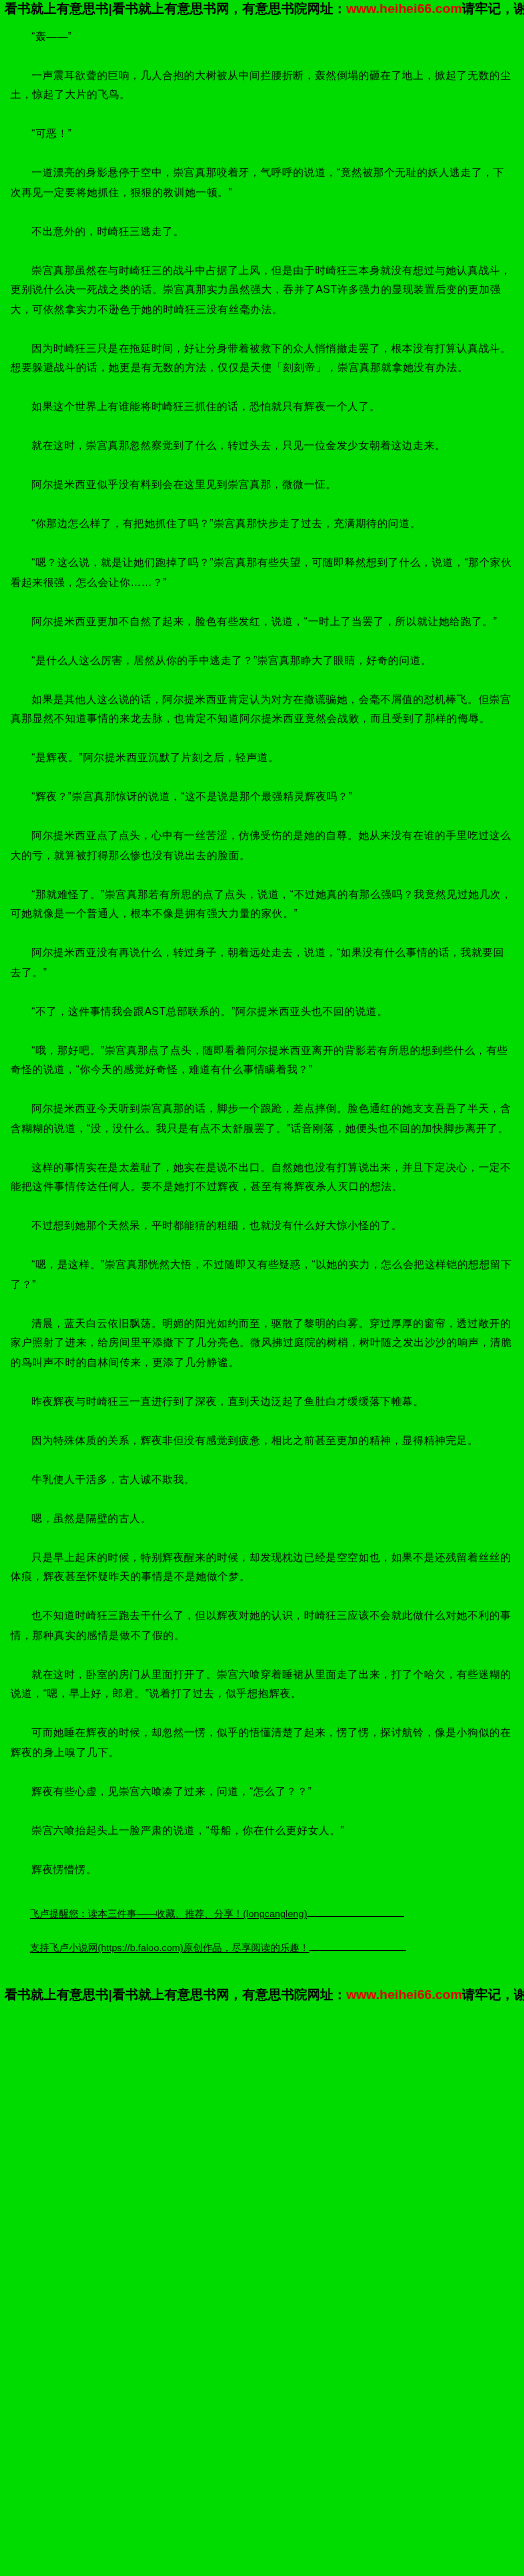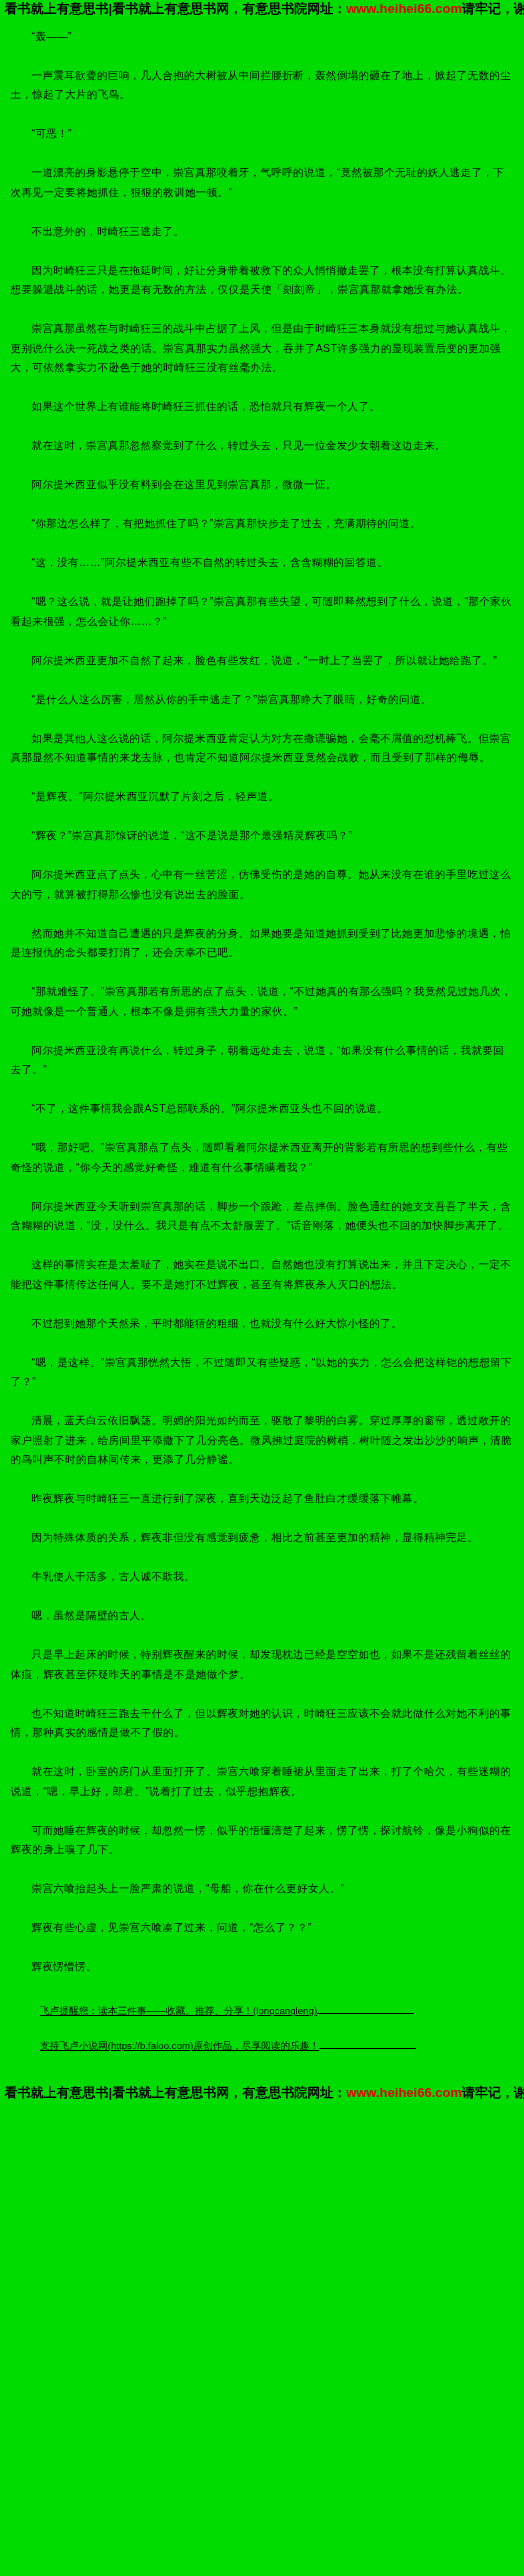--- a/index.html
+++ b/index.html
@@ -44,21 +44,20 @@
   }
   .promo p {
     font-size: 9.7px;
     line-height: 18px;
     margin: 0 0 16.5px 0;
     text-indent: 2em;
     word-break: break-all;
   }
   .promo .line-text {
     text-decoration: underline;
-    margin-left: 10px;
   }
   .promo .tail {
     display: inline-block;
     width: 97px;
     border-bottom: 0.7px solid #000;
     height: 1em;
     vertical-align: baseline;
   }
   .banner.bottom {
     margin-top: 4.5px;
@@ -72,54 +71,52 @@
   <div class="banner top">
     <span>看书就上有意思书|看书就上有意思书网，有意思书院网址：</span><a class="url" style="color: rgb(230, 0, 0);">www.heihei66.com</a><span>请牢记，谢谢</span>
   </div>
 
   <div class="content" id="content">
       <p class="para">“轰——”</p>
       <p class="para">一声震耳欲聋的巨响，几人合抱的大树被从中间拦腰折断，轰然倒塌的砸在了地上，掀起了无数的尘土，惊起了大片的飞鸟。</p>
       <p class="para">“可恶！”</p>
       <p class="para">一道漂亮的身影悬停于空中，崇宫真那咬着牙，气呼呼的说道，“竟然被那个无耻的妖人逃走了，下次再见一定要将她抓住，狠狠的教训她一顿。”</p>
       <p class="para">不出意外的，时崎狂三逃走了。</p>
+      <p class="para">崇宫真那虽然在与时崎狂三的战斗中占据了上风，但是由于时崎狂三本身就没有想过与她认真战斗，更别说什么决一死战之类的话。崇宫真那实力虽然强大，吞并了AST许多强力的显现装置后变的更加强大，可依然拿实力不逊色于她的时崎狂三没有丝毫办法。</p>
       <p class="para">因为时崎狂三只是在拖延时间，好让分身带着被救下的众人悄悄撤走罢了，根本没有打算认真战斗。想要躲避战斗的话，她更是有无数的方法，仅仅是天使「刻刻帝」，崇宫真那就拿她没有办法。</p>
-      <p class="para">崇宫真那虽然在与时崎狂三的战斗中占据了上风，但是由于时崎狂三本身就没有想过与她认真战斗，更别说什么决一死战之类的话。崇宫真那实力虽然强大，吞并了AST许多强力的显现装置后变的更加强大，可依然拿实力不逊色于她的时崎狂三没有丝毫办法。</p>
       <p class="para">如果这个世界上有谁能将时崎狂三抓住的话，恐怕就只有辉夜一个人了。</p>
       <p class="para">就在这时，崇宫真那忽然察觉到了什么，转过头去，只见一位金发少女朝着这边走来。</p>
       <p class="para">阿尔提米西亚似乎没有料到会在这里见到崇宫真那，微微一怔。</p>
       <p class="para">“你那边怎么样了，有把她抓住了吗？”崇宫真那快步走了过去，充满期待的问道。</p>
-      <p class="para">“这，没有……”阿尔提米西亚有些不自然的转过头去，含含糊糊的回答道。</p>
       <p class="para">“嗯？这么说，就是让她们跑掉了吗？”崇宫真那有些失望，可随即释然想到了什么，说道，“那个家伙看起来很强，怎么会让你……？”</p>
       <p class="para">阿尔提米西亚更加不自然了起来，脸色有些发红，说道，“一时上了当罢了，所以就让她给跑了。”</p>
       <p class="para">“是什么人这么厉害，居然从你的手中逃走了？”崇宫真那睁大了眼睛，好奇的问道。</p>
       <p class="para">如果是其他人这么说的话，阿尔提米西亚肯定认为对方在撒谎骗她，会毫不屑值的怼机棒飞。但崇宫真那显然不知道事情的来龙去脉，也肯定不知道阿尔提米西亚竟然会战败，而且受到了那样的侮辱。</p>
       <p class="para">“是辉夜。”阿尔提米西亚沉默了片刻之后，轻声道。</p>
       <p class="para">“辉夜？”崇宫真那惊讶的说道，“这不是说是那个最强精灵辉夜吗？”</p>
       <p class="para">阿尔提米西亚点了点头，心中有一丝苦涩，仿佛受伤的是她的自尊。她从来没有在谁的手里吃过这么大的亏，就算被打得那么惨也没有说出去的脸面。</p>
-      <p class="para">然而她并不知道自己遭遇的只是辉夜的分身。如果她要是知道她抓到受到了比她更加悲惨的境遇，怕是连报仇的念头都要打消了，还会庆幸不已吧。</p>
       <p class="para">“那就难怪了。”崇宫真那若有所思的点了点头，说道，“不过她真的有那么强吗？我竟然见过她几次，可她就像是一个普通人，根本不像是拥有强大力量的家伙。”</p>
       <p class="para">阿尔提米西亚没有再说什么，转过身子，朝着远处走去，说道，“如果没有什么事情的话，我就要回去了。”</p>
       <p class="para">“不了，这件事情我会跟AST总部联系的。”阿尔提米西亚头也不回的说道。</p>
       <p class="para">“哦，那好吧。”崇宫真那点了点头，随即看着阿尔提米西亚离开的背影若有所思的想到些什么，有些奇怪的说道，“你今天的感觉好奇怪，难道有什么事情瞒着我？”</p>
       <p class="para">阿尔提米西亚今天听到崇宫真那的话，脚步一个踉跄，差点摔倒。脸色通红的她支支吾吾了半天，含含糊糊的说道，“没，没什么。我只是有点不太舒服罢了。”话音刚落，她便头也不回的加快脚步离开了。</p>
       <p class="para">这样的事情实在是太羞耻了，她实在是说不出口。自然她也没有打算说出来，并且下定决心，一定不能把这件事情传达任何人。要不是她打不过辉夜，甚至有将辉夜杀人灭口的想法。</p>
       <p class="para">不过想到她那个天然呆，平时都能猜的粗细，也就没有什么好大惊小怪的了。</p>
       <p class="para">“嗯，是这样。”崇宫真那恍然大悟，不过随即又有些疑惑，“以她的实力，怎么会把这样铠的想想留下了？”</p>
       <p class="para">清晨，蓝天白云依旧飘荡。明媚的阳光如约而至，驱散了黎明的白雾。穿过厚厚的窗帘，透过敞开的家户照射了进来，给房间里平添撒下了几分亮色。微风拂过庭院的树梢，树叶随之发出沙沙的响声，清脆的鸟叫声不时的自林间传来，更添了几分静谧。</p>
       <p class="para">昨夜辉夜与时崎狂三一直进行到了深夜，直到天边泛起了鱼肚白才缓缓落下帷幕。</p>
       <p class="para">因为特殊体质的关系，辉夜非但没有感觉到疲惫，相比之前甚至更加的精神，显得精神完足。</p>
       <p class="para">牛乳使人干活多，古人诚不欺我。</p>
       <p class="para">嗯，虽然是隔壁的古人。</p>
       <p class="para">只是早上起床的时候，特别辉夜醒来的时候，却发现枕边已经是空空如也，如果不是还残留着丝丝的体痕，辉夜甚至怀疑昨天的事情是不是她做个梦。</p>
       <p class="para">也不知道时崎狂三跑去干什么了，但以辉夜对她的认识，时崎狂三应该不会就此做什么对她不利的事情，那种真实的感情是做不了假的。</p>
       <p class="para">就在这时，卧室的房门从里面打开了。崇宫六喰穿着睡裙从里面走了出来，打了个哈欠，有些迷糊的说道，“嗯，早上好，郎君。”说着打了过去，似乎想抱辉夜。</p>
       <p class="para">可而她睡在辉夜的时候，却忽然一愣，似乎的悟懂清楚了起来，愣了愣，探讨航铃，像是小狗似的在辉夜的身上嗅了几下。</p>
+      <p class="para">辉夜有些心虚，见崇宫六喰凑了过来，问道，“怎么了？？”</p>
       <p class="para">崇宫六喰抬起头上一脸严肃的说道，“母船，你在什么更好女人。”</p>
-      <p class="para">辉夜有些心虚，见崇宫六喰凑了过来，问道，“怎么了？？”</p>
       <p class="para">辉夜愣懵愣。</p>
     </div>
 
   <div class="promo">
     <p><span class="line-text">飞卢提醒您：读本三件事——收藏、推荐、分享！(longcangleng)</span><span class="tail"></span></p>
     <p><span class="line-text">支持飞卢小说网(https://b.faloo.com)原创作品，尽享阅读的乐趣！</span><span class="tail"></span></p>
   </div>
 
   <div class="banner bottom">
     <span>看书就上有意思书|看书就上有意思书网，有意思书院网址：</span><a class="url" style="color: rgb(230, 0, 0);">www.heihei66.com</a><span>请牢记，谢谢</span>

